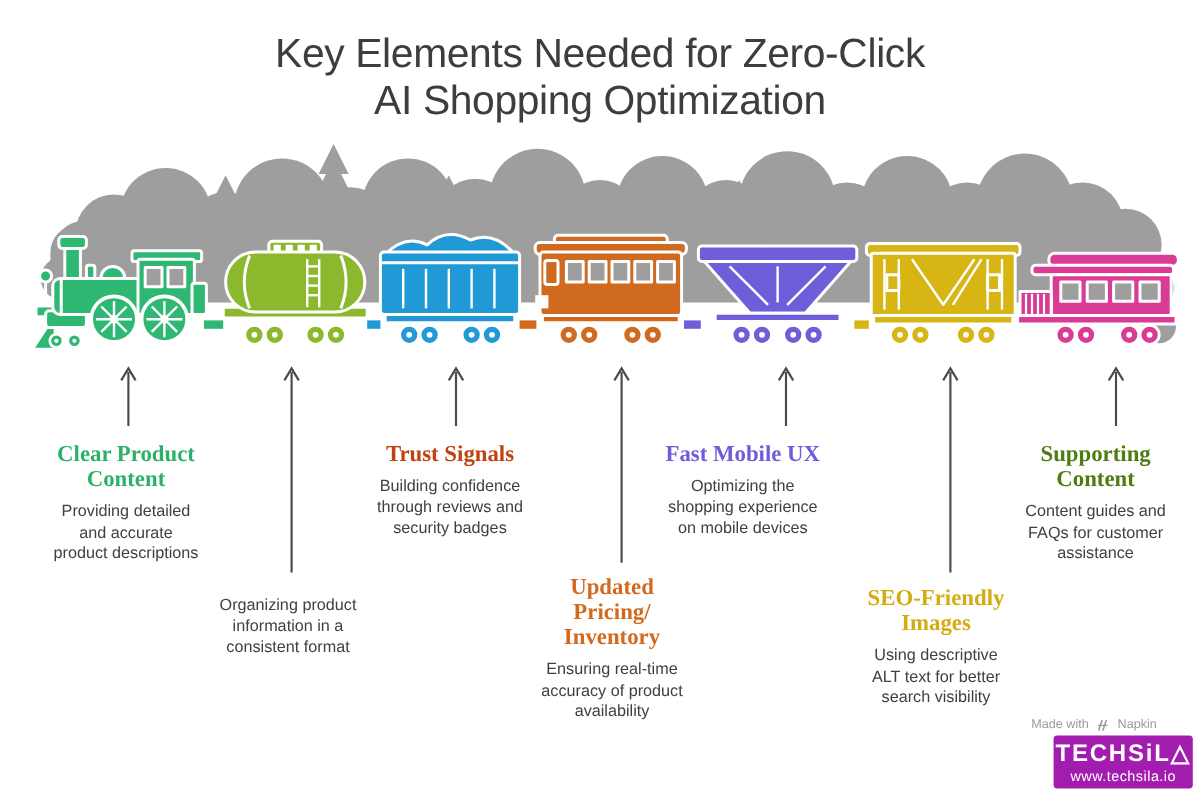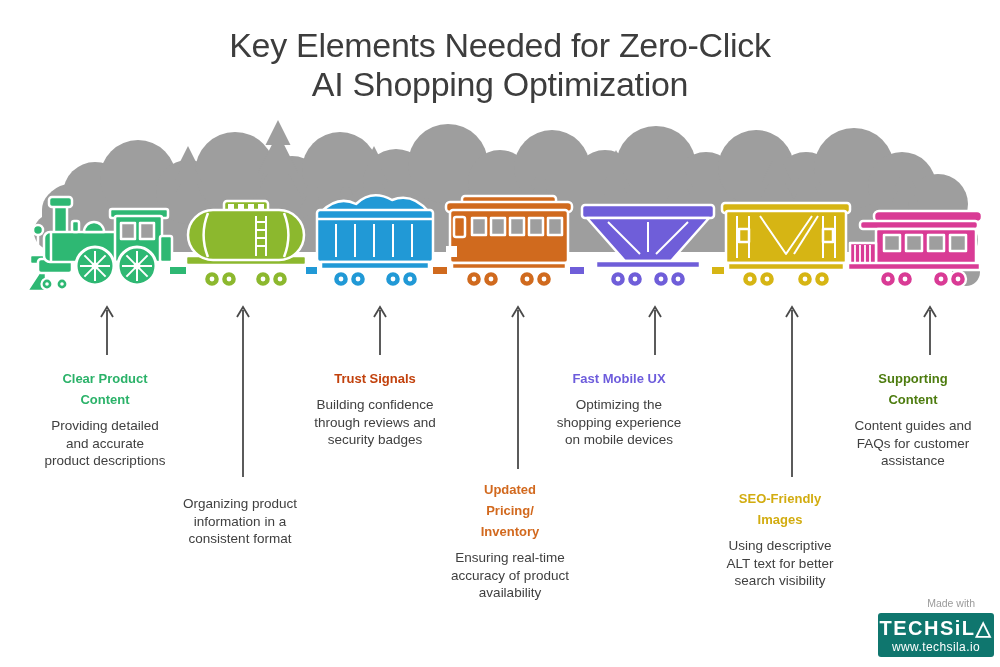--- a/index.html
+++ b/index.html
@@ -8,35 +8,36 @@
     background:#ffffff;font-family:"Liberation Sans",sans-serif;
   }
   .title{
     position:absolute;top:26px;left:0;width:1000px;margin:0;
     text-align:center;font-size:34px;line-height:39px;font-weight:normal;
     color:#3d3d3d;white-space:pre-line;letter-spacing:-0.3px;
   }
   #scene{position:absolute;left:0;top:0;}
   .label{position:absolute;text-align:center;}
   .label h3{
-    margin:0;font-size:13px;line-height:21px;font-weight:bold;
+    margin:0;font-size:19px;line-height:21px;font-weight:bold;
     white-space:pre-line;
+    font-family:Liberation Serif, serif;
   }
   .label p{
     margin:7px 0 0;font-size:13.5px;line-height:17.5px;color:#404040;
     white-space:pre-line;
   }
   .madewith{
-    position:absolute;top:597px;right:25px;height:14px;
+    position:absolute;top:597px;right:36px;height:14px;
     display:flex;align-items:center;gap:7px;
-    font-size:10.5px;color:#9b9b9b;flex-direction:column;
+    font-size:10.5px;color:#9b9b9b;
   }
   .brand{
     position:absolute;left:878px;top:613px;width:116px;height:44px;
-    background:#0f766e;border-radius:3px;color:#ffffff;text-align:center;
+    background:#a21caf;border-radius:3px;color:#ffffff;text-align:center;
   }
   .brand-name{
     font-size:20px;font-weight:bold;letter-spacing:1.5px;
     line-height:24px;margin-top:3px;
   }
   .brand-url{font-size:12px;line-height:14px;letter-spacing:.4px;}
 </style>
 </head>
 <body>
 

